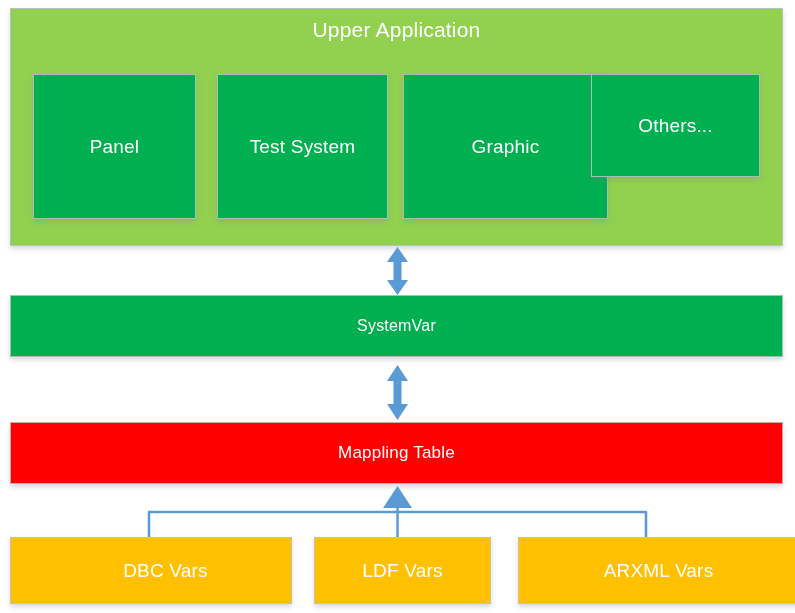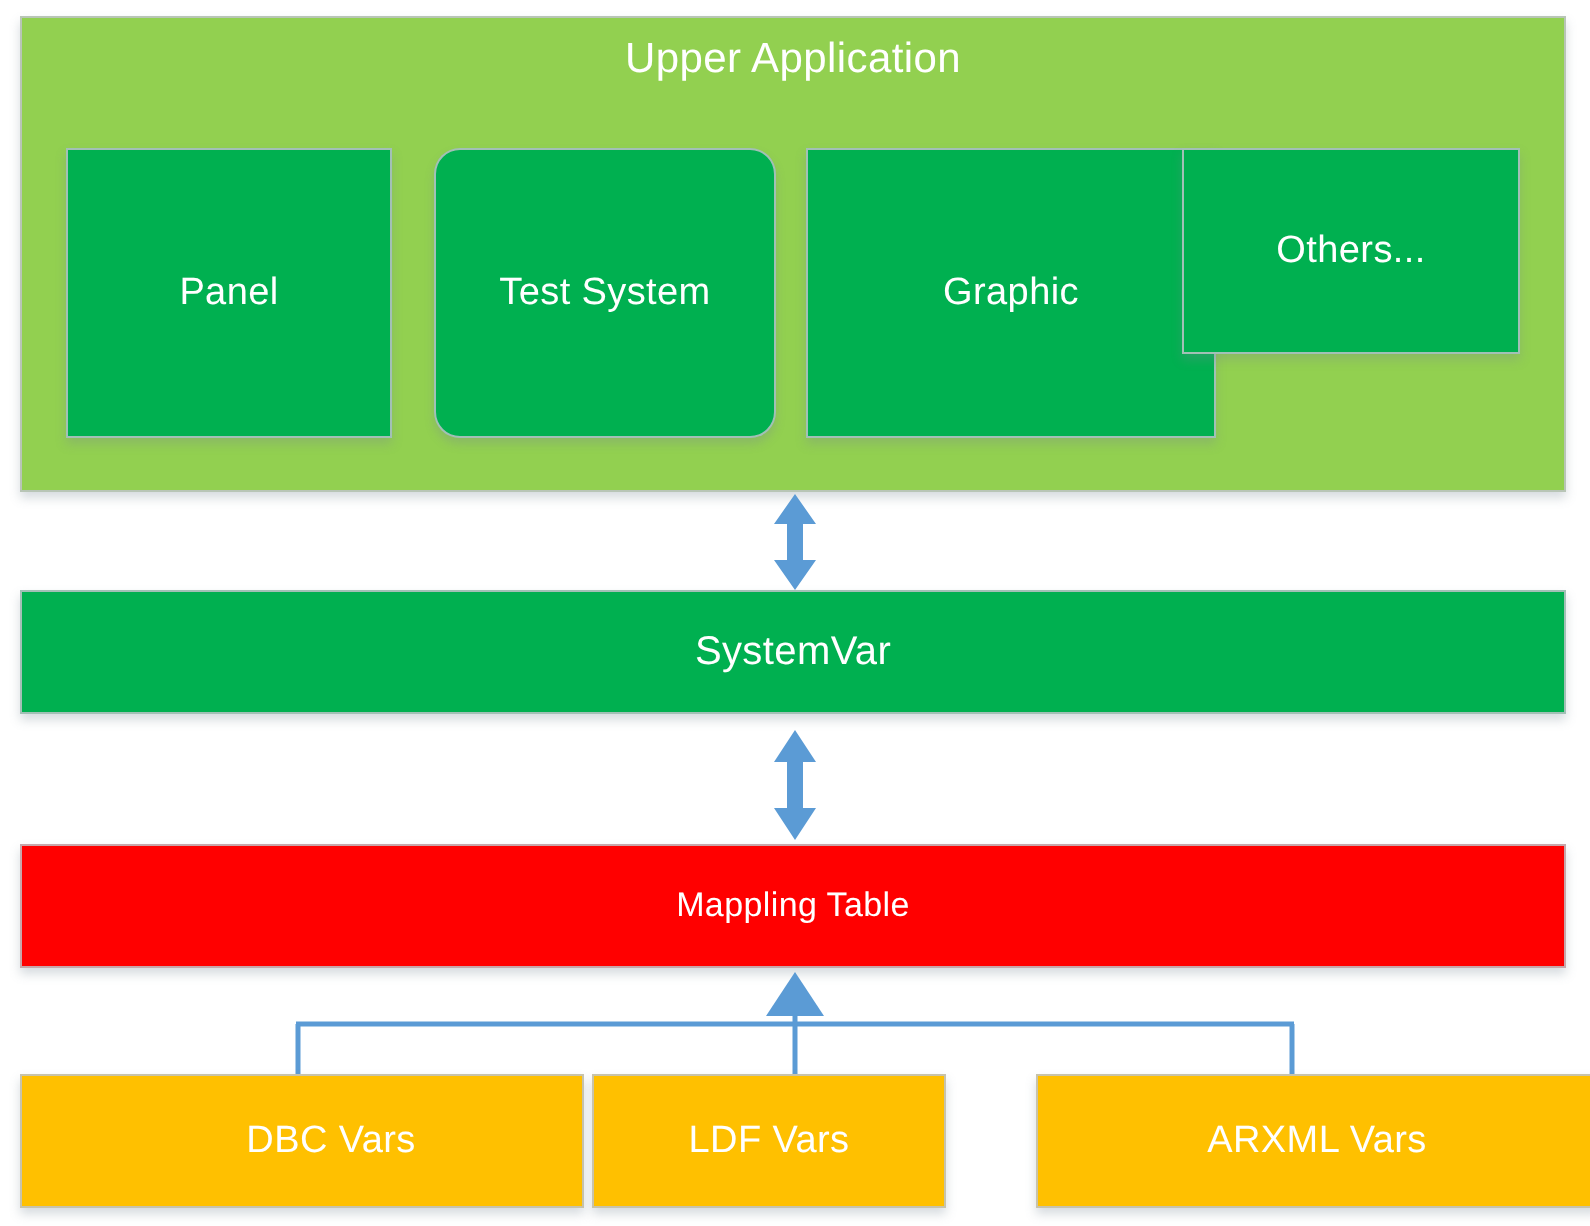--- a/index.html
+++ b/index.html
@@ -49,21 +49,21 @@
   
   .module {
     background: #00B050;
     font-size: 19px;
     align-items: center;
   }
 
   
   .bar-green {
     background: #00B050;
-    font-size: 20px;
+    font-size: 16px;
   }
   .bar-red {
     background: #FF0000;
     font-size: 17px;
   }
 
   
   .source {
     background: #FFC000;
     font-size: 19px;
@@ -82,21 +82,21 @@
 <div id="canvas">
 
   <div class="node layer-outer" style="left:10px; top:8px; width:773px; height:238px;">
     <div class="layer-outer-title">Upper Application</div>
   </div>
 
   <div class="node module" style="left:33px; top:74px; width:163px; height:145px;">
     <span>Panel</span>
   </div>
 
-  <div class="node module" style="left:217px; top:74px; width:171px; height:145px;border-radius:13px;">
+  <div class="node module" style="left:217px; top:74px; width:171px; height:145px;">
     <span>Test System</span>
   </div>
 
   <div class="node module" style="left:403px; top:74px; width:205px; height:145px;">
     <span>Graphic</span>
   </div>
 
   <div class="node module" style="left:591px; top:74px; width:169px; height:103px;">
     <span>Others...</span>
   </div>
@@ -133,21 +133,21 @@
       <line x1="257.5" y1="18" x2="257.5" y2="56" stroke="#5B9BD5" stroke-width="2.5"></line>
 
       <polygon points="257.5,0 272,22 243,22" fill="#5B9BD5"></polygon>
     </svg>
   </div>
 
   <div class="node source" style="left:10px; top:537px; width:282px; height:67px;padding-left:29px;">
     <span>DBC Vars</span>
   </div>
 
-  <div class="node source" style="left:296px; top:537px; width:177px; height:67px;">
+  <div class="node source" style="left:314px; top:537px; width:177px; height:67px;">
     <span>LDF Vars</span>
   </div>
 
   <div class="node source" style="left:518px; top:537px; width:281px; height:67px;">
     <span>ARXML Vars</span>
   </div>
 
 </div>
 
 </body></html>

